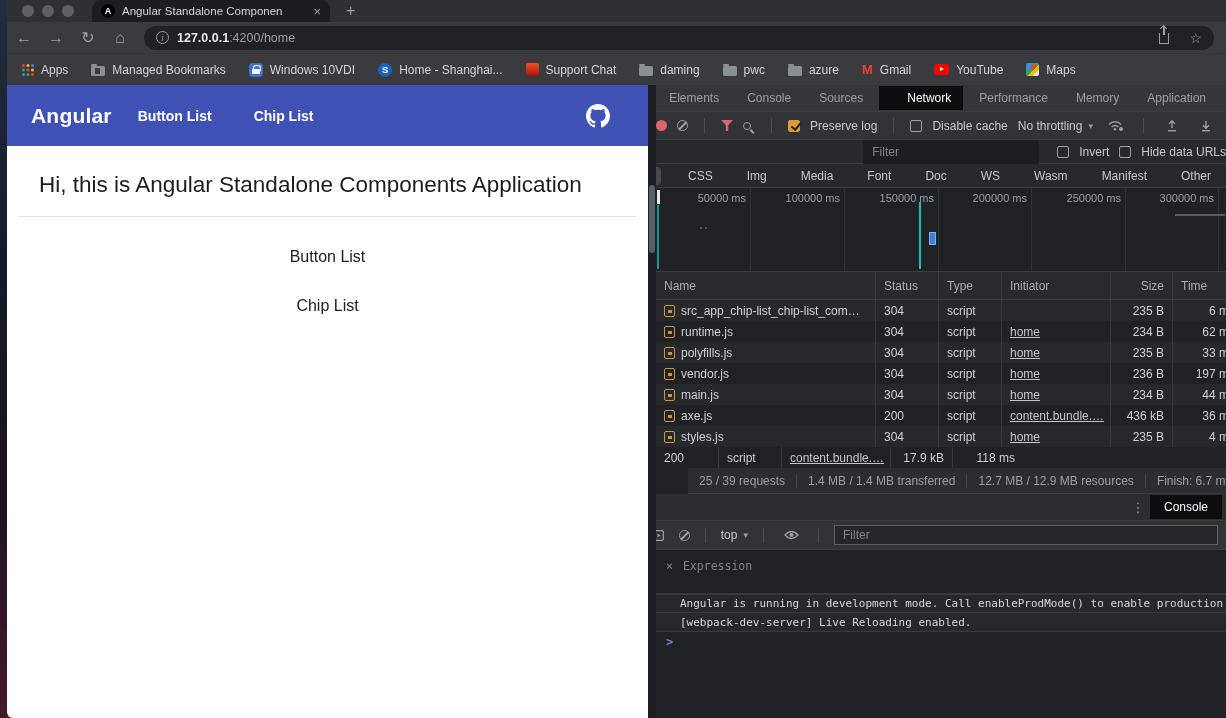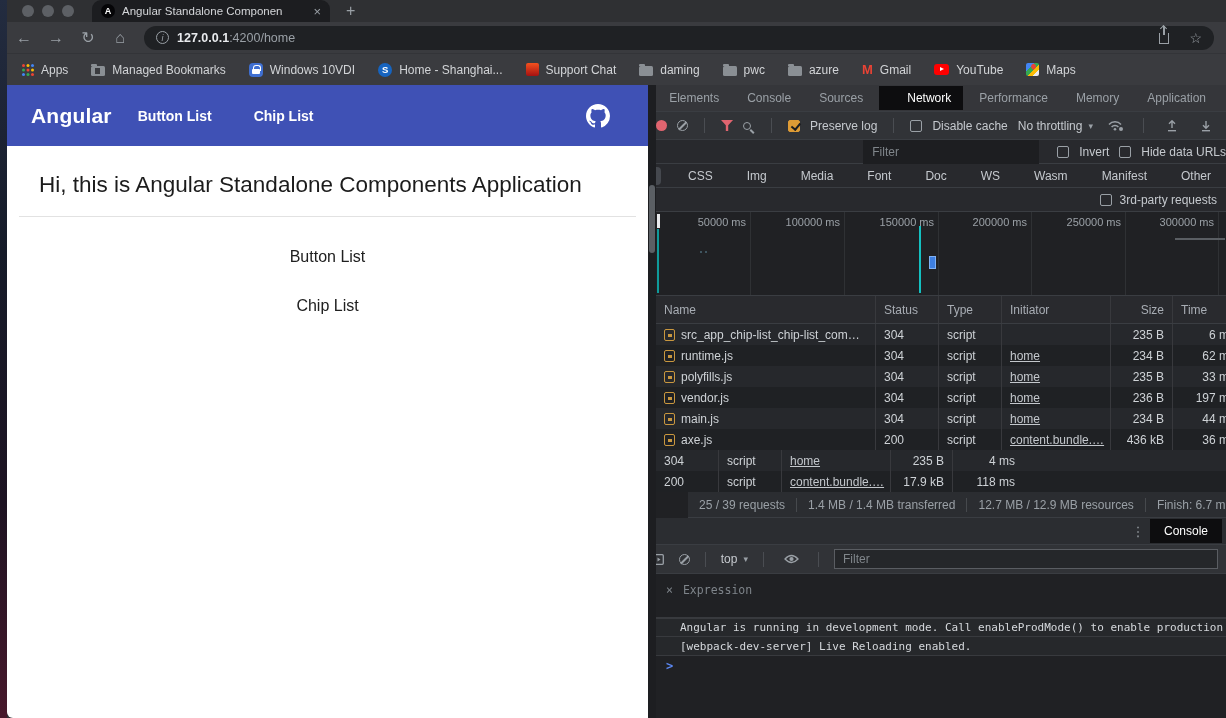--- a/index.html
+++ b/index.html
@@ -364,24 +364,20 @@
     <span class="tf">Media</span>
     <span class="tf">Font</span>
     <span class="tf">Doc</span>
     <span class="tf">WS</span>
     <span class="tf">Wasm</span>
     <span class="tf">Manifest</span>
     <span class="tf">Other</span>
 
   </div>
 
-  <div class="dt-row third-row">
-    <span class="cb"></span>
-    <span class="lbl">3rd-party requests</span>
-  </div>
 
   <div class="timeline">
     <div class="grid" style="left:94px"></div>
     <div class="grid" style="left:188px"></div>
     <div class="grid" style="left:282px"></div>
     <div class="grid" style="left:375px"></div>
     <div class="grid" style="left:469px"></div>
     <div class="grid" style="left:562px"></div>
     <span class="tl-label" style="left:4px">50000 ms</span>
     <span class="tl-label" style="left:98px">100000 ms</span>
@@ -477,20 +473,24 @@
         </span>
       <span class="c status">200</span>
       <span class="c type">script</span>
       <span class="c init">
           <a>content.bundle.…</a>
         </span>
       <span class="c size">436 kB</span>
       <span class="c time">36 ms</span>
     </div>
     <div class="nrow odd">
+      <span class="c name">
+          <i class="fico"></i>
+          <span>styles.js</span>
+        </span>
       <span class="c status">304</span>
       <span class="c type">script</span>
       <span class="c init">
           <a>home</a>
         </span>
       <span class="c size">235 B</span>
       <span class="c time">4 ms</span>
     </div>
     <div class="nrow even">
       <span class="c status">200</span>

